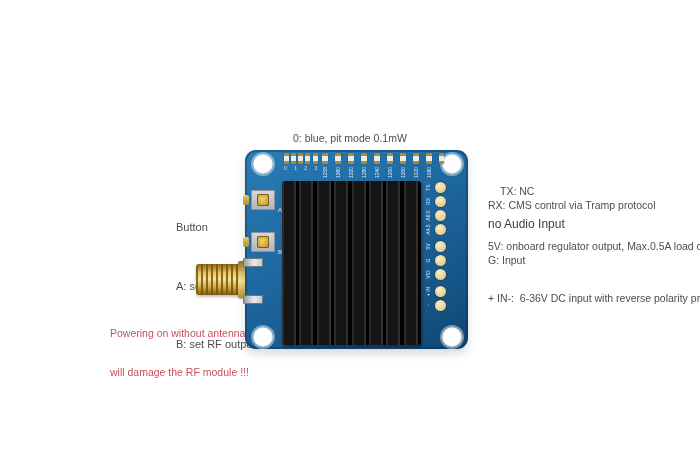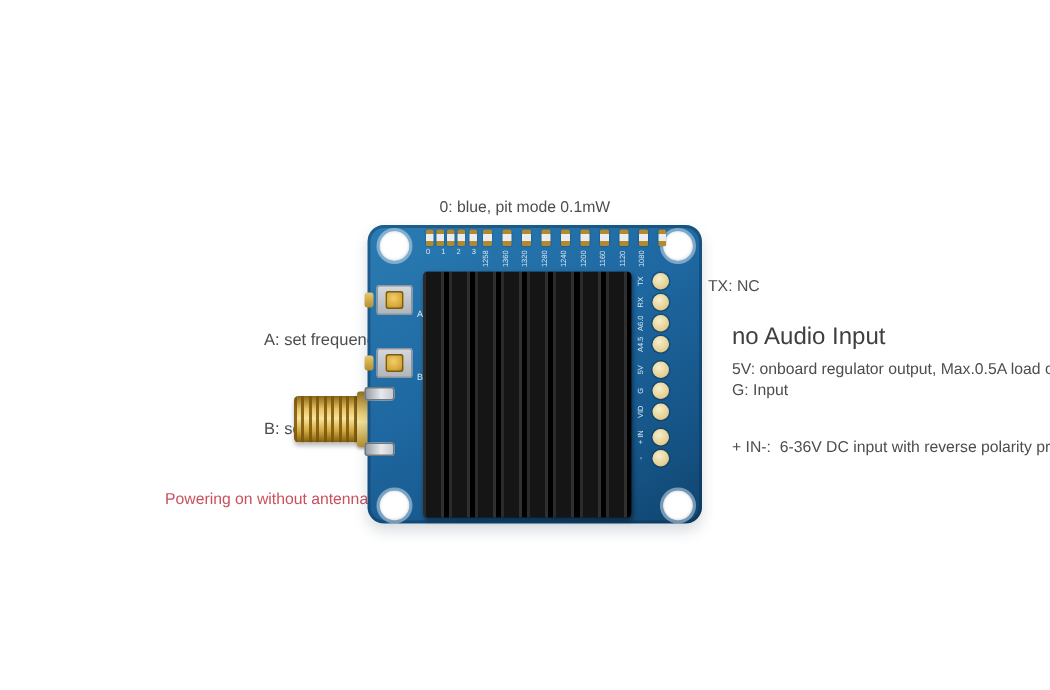--- a/index.html
+++ b/index.html
@@ -79,32 +79,35 @@
 <div id="canvas">
 
   <div class="ann ann-block" style="left:293px;top:106px;">
     <div>0: blue, pit mode 0.1mW</div>
     <div>1: red, 25mW</div>
     <div>2: red, 200mW</div>
     <div>3: red, 2000mW</div>
   </div>
 
   <div class="ann ann-block" style="left:176px;top:179px;font-size:11px;line-height:19.5px;">
+    <div>Button</div>
     <div>A: set frequency</div>
     <div>B: set RF output levels</div>
   </div>
 
   <div class="ann" style="left:201px;top:271px;font-size:11px;">SMA</div>
 
   <div class="ann warn ann-block" style="left:110px;top:301px;">
     <div>Powering on without antenna connected</div>
+    <div>will damage the RF module !!!</div>
   </div>
 
-  <div class="ann" style="left:472px;top:185px;">TX: NC</div>
-  <div class="ann" style="left:488px;top:218px;font-size:16px;color:#3f3f3f;">no Audio Input</div>
+  <div class="ann" style="left:500px;top:185px;">TX: NC</div>
+  <div class="ann" style="left:488px;top:199px;">RX: CMS control via Tramp protocol</div>
+  <div class="ann" style="left:488px;top:218px;font-size:12px;color:#3f3f3f;">no Audio Input</div>
   <div class="ann" style="left:488px;top:240px;">5V: onboard regulator output, Max.0.5A load on this pad</div>
   <div class="ann" style="left:488px;top:254px;">G: Input</div>
   <div class="ann" style="left:488px;top:292px;">+ IN-:  6-36V DC input with reverse polarity protection</div>
 
   <div class="sma"></div>
   <div class="sma-collar"></div>
 
   <div class="board">
 
     <div class="hole" style="left:8px;top:4px;"></div>

